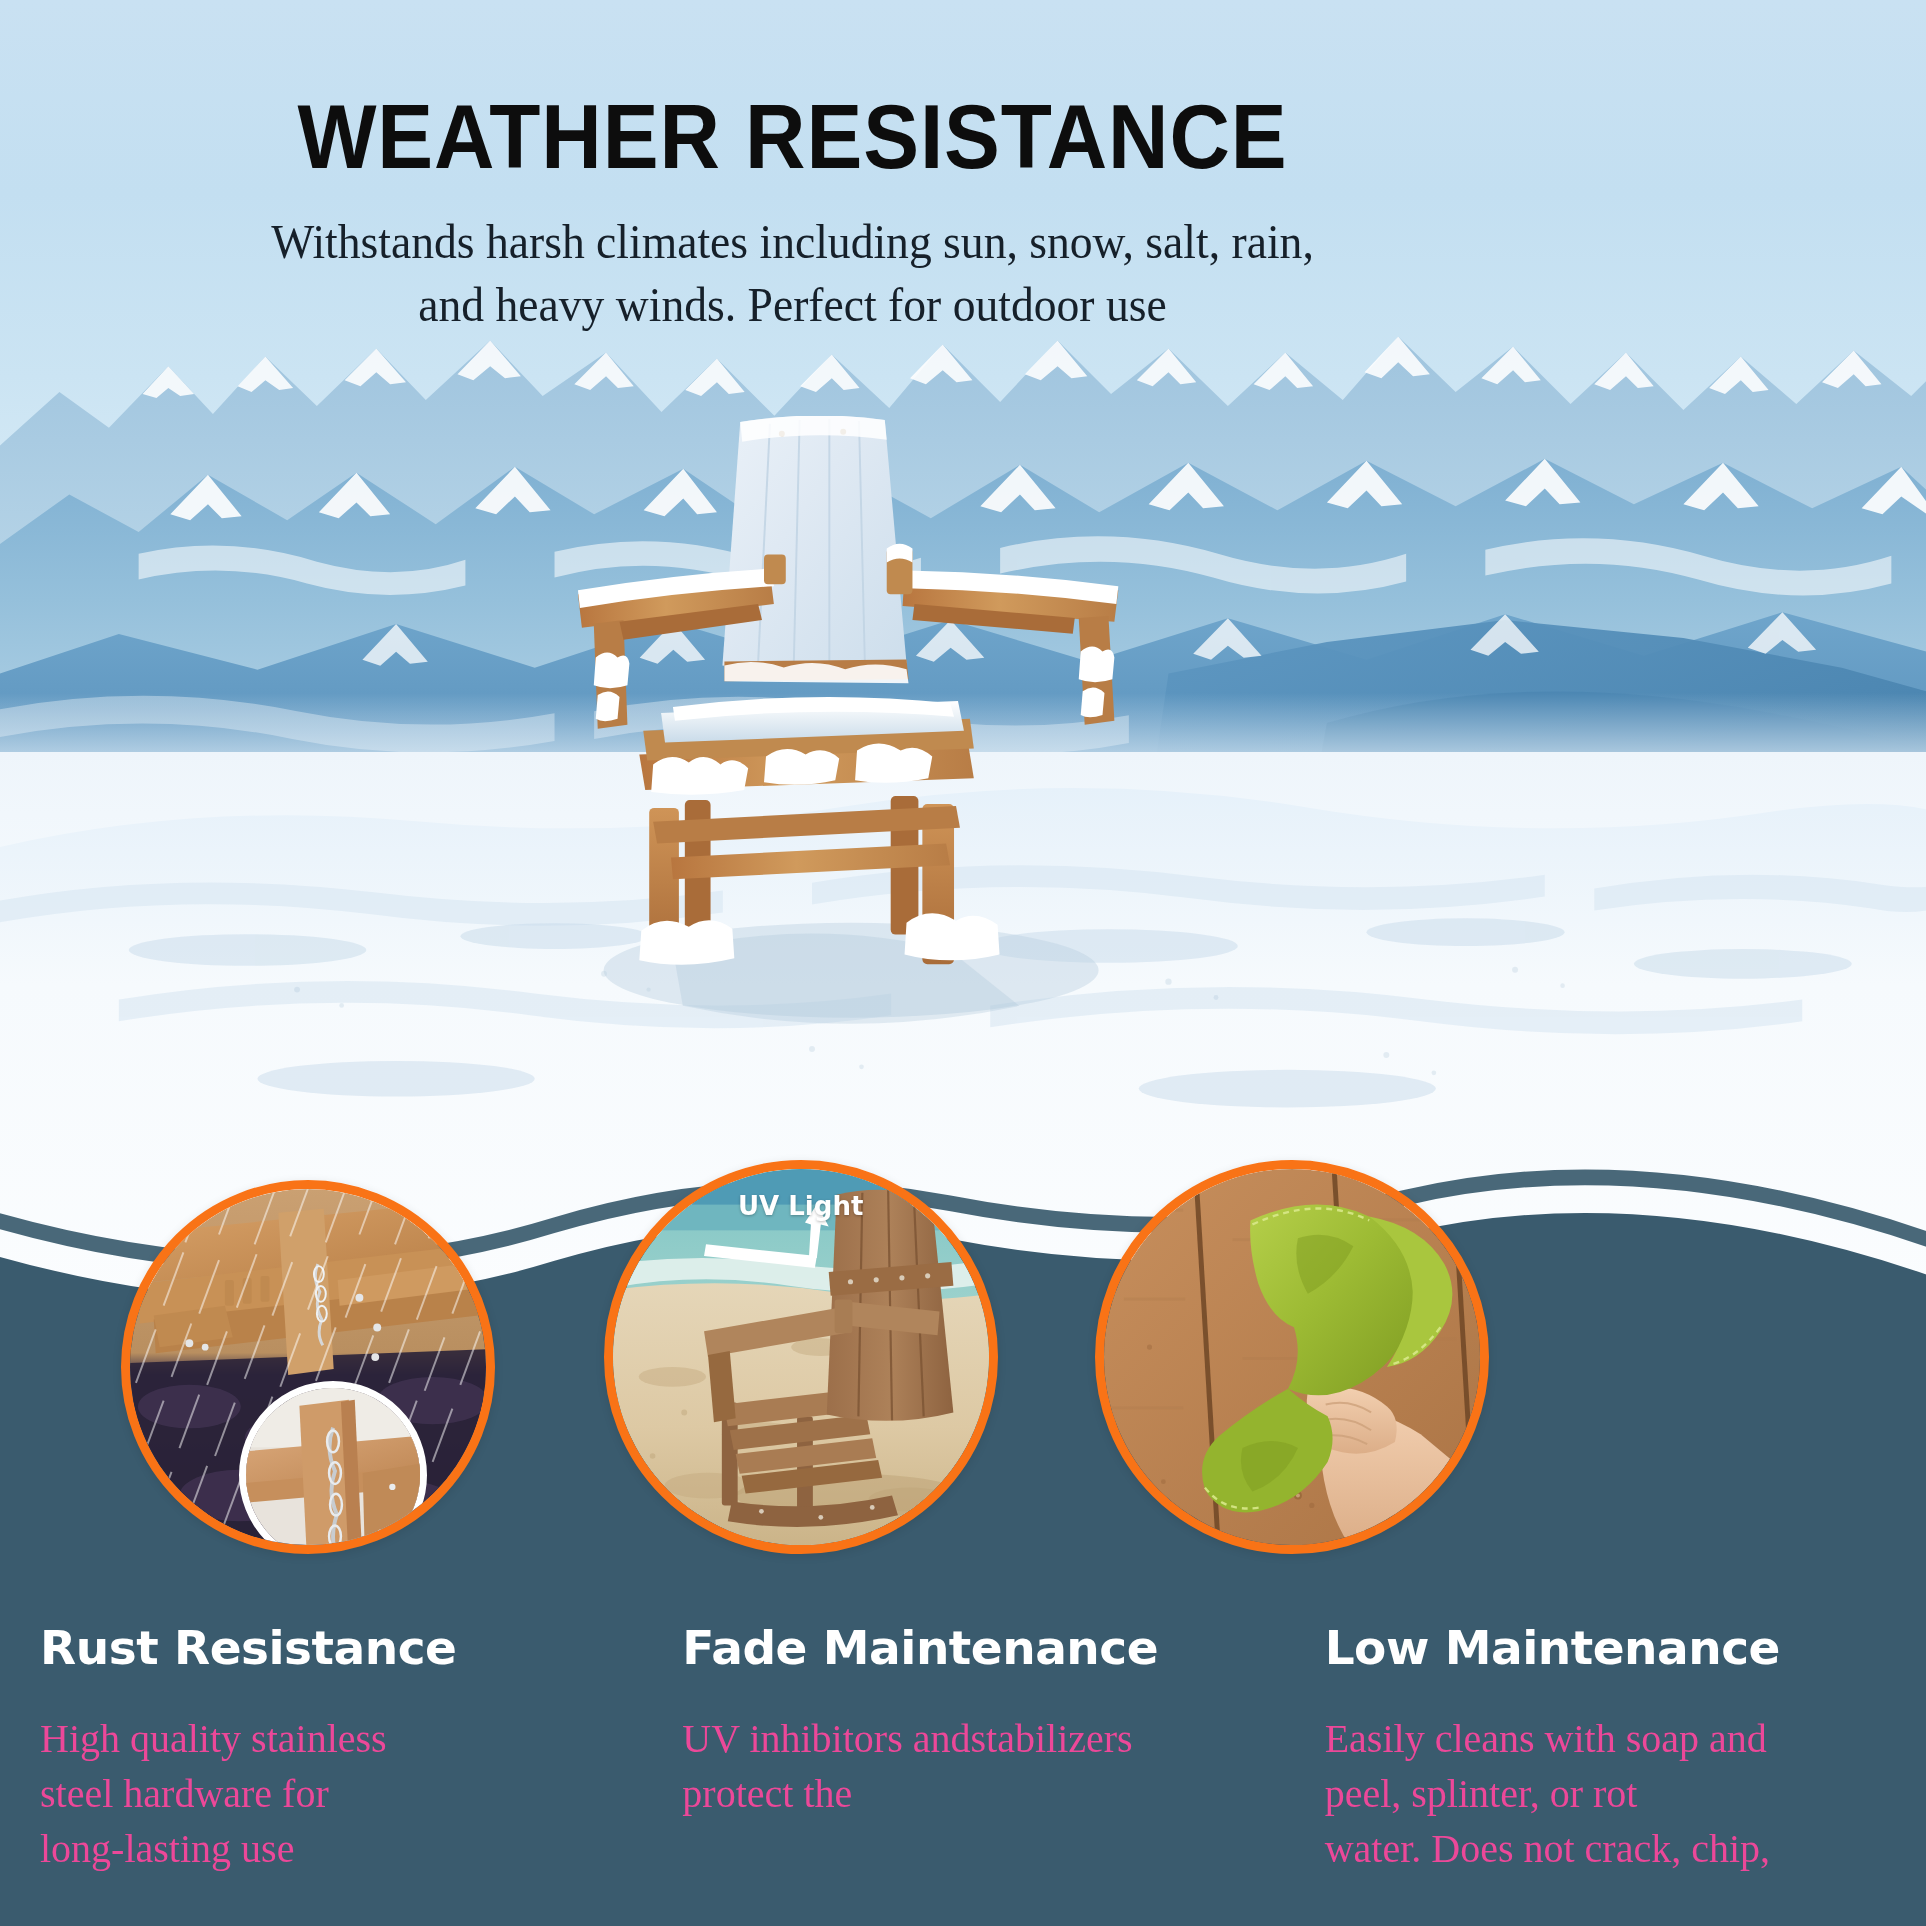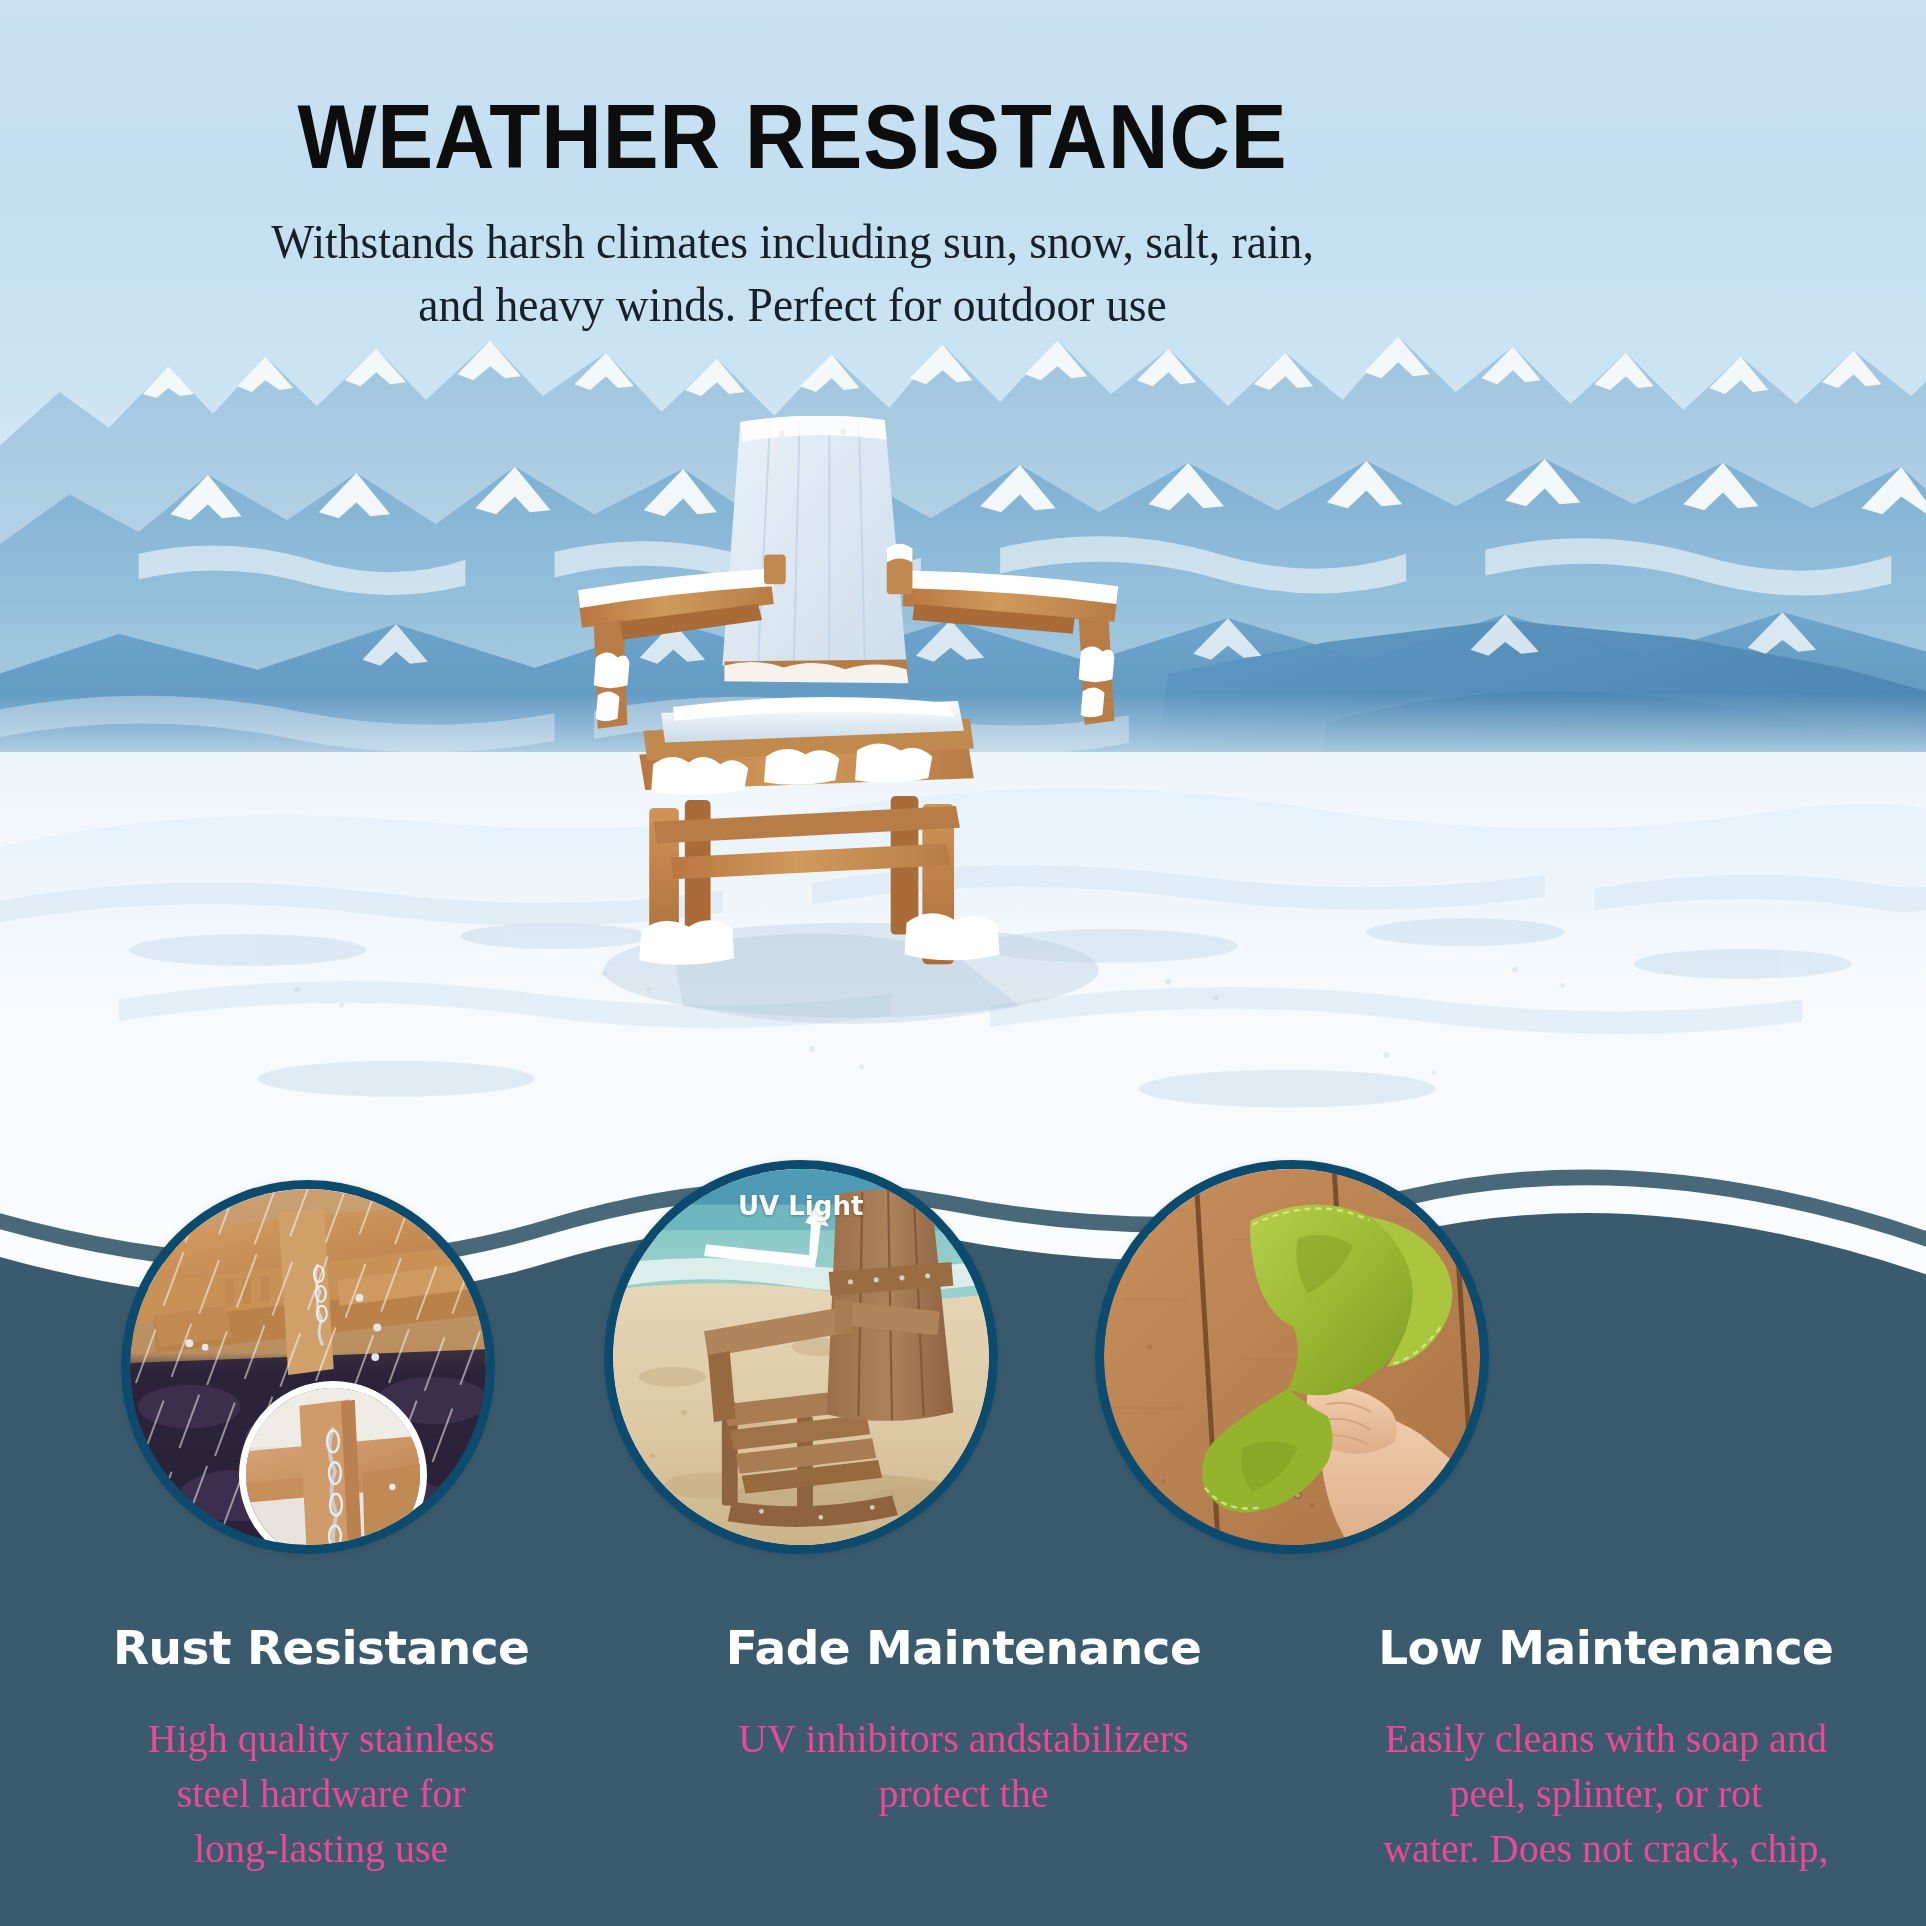--- a/index.html
+++ b/index.html
@@ -53,39 +53,39 @@
   .subtitle span { display:block; }
 
   
   .hero-chair { position:absolute; left:554px; top:416px; width:614px; height:673px; z-index:25; }
 
   
   .circles { position:absolute; left:0; top:0; width:1927px; height:1927px; z-index:35; }
   .circle-wrap { position:absolute; }
   .circle {
     position:absolute; inset:0; border-radius:50%;
-    border:9px solid #0c4a6e; overflow:hidden;
+    border:9px solid #f97316; overflow:hidden;
     box-shadow:0 2px 10px rgba(0,0,0,0.10);
   }
   .circle-inner { position:absolute; inset:0; overflow:hidden; border-radius:50%; }
 
   #circle-rust  { left:121px;  top:1180px; width:374px; height:374px; }
   #circle-fade  { left:604px;  top:1160px; width:394px; height:394px; }
   #circle-maint { left:1095px; top:1160px; width:394px; height:394px; }
 
   
   .inset-circle {
     position:absolute; left:57%; top:54%; width:188px; height:188px;
     transform:translate(-50%,0);
     border-radius:50%; border:7px solid #ffffff; overflow:hidden; z-index:6;
   }
 
   
   .features { position:absolute; left:0; top:1624px; width:1927px; display:flex; z-index:45; }
-  .feature { flex:1 1 0; text-align:center; padding:0 40px; }
+  .feature { flex:1 1 0; padding:0 40px; }
   .feature-title {
     font-family:"DejaVu Sans", sans-serif;
     font-weight:bold;
     font-size:47px;
     color:#ffffff;
     letter-spacing:-0.5px;
     line-height:1.0;
     margin-bottom:40px;
   }
   .feature-desc {

